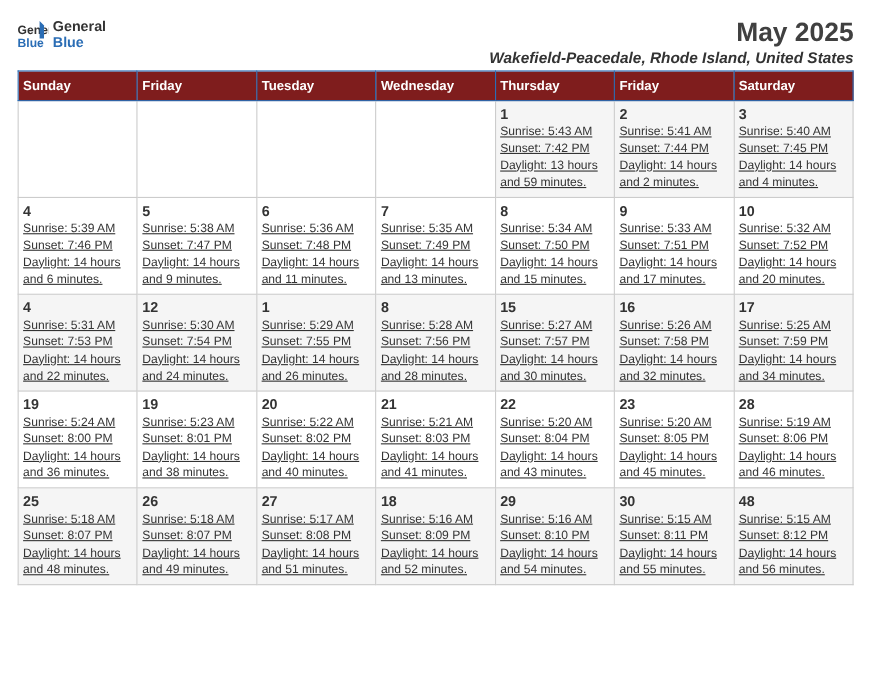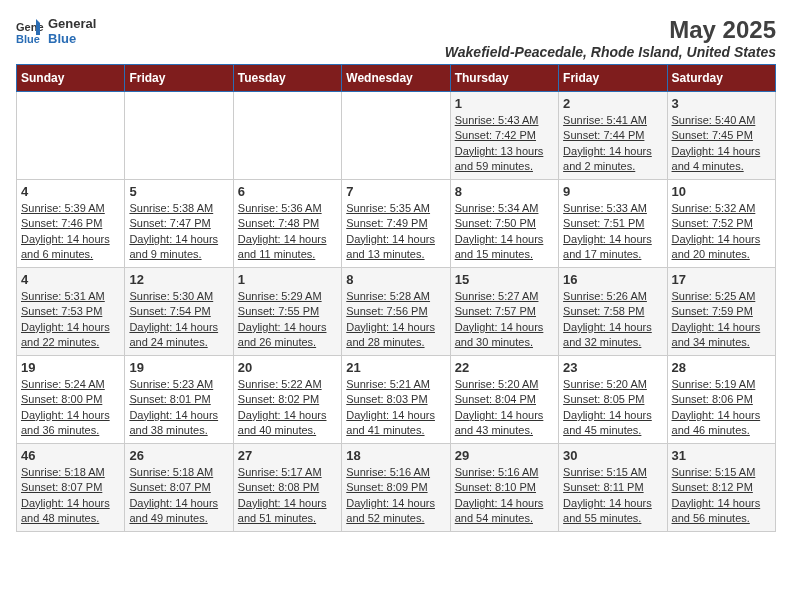--- a/index.html
+++ b/index.html
@@ -221,21 +221,21 @@
           <span class="day-num">23</span>
           <div class="cell-info">Sunrise: 5:20 AM<br>Sunset: 8:05 PM<br>Daylight: 14 hours and 45 minutes.</div>
         </td>
         <td>
           <span class="day-num">28</span>
           <div class="cell-info">Sunrise: 5:19 AM<br>Sunset: 8:06 PM<br>Daylight: 14 hours and 46 minutes.</div>
         </td>
       </tr>
       <tr>
         <td>
-          <span class="day-num">46</span>
+          <span class="day-num">25</span>
           <div class="cell-info">Sunrise: 5:18 AM<br>Sunset: 8:07 PM<br>Daylight: 14 hours and 48 minutes.</div>
         </td>
         <td>
           <span class="day-num">26</span>
           <div class="cell-info">Sunrise: 5:18 AM<br>Sunset: 8:07 PM<br>Daylight: 14 hours and 49 minutes.</div>
         </td>
         <td>
           <span class="day-num">27</span>
           <div class="cell-info">Sunrise: 5:17 AM<br>Sunset: 8:08 PM<br>Daylight: 14 hours and 51 minutes.</div>
         </td>
@@ -245,18 +245,18 @@
         </td>
         <td>
           <span class="day-num">29</span>
           <div class="cell-info">Sunrise: 5:16 AM<br>Sunset: 8:10 PM<br>Daylight: 14 hours and 54 minutes.</div>
         </td>
         <td>
           <span class="day-num">30</span>
           <div class="cell-info">Sunrise: 5:15 AM<br>Sunset: 8:11 PM<br>Daylight: 14 hours and 55 minutes.</div>
         </td>
         <td>
-          <span class="day-num">31</span>
+          <span class="day-num">48</span>
           <div class="cell-info">Sunrise: 5:15 AM<br>Sunset: 8:12 PM<br>Daylight: 14 hours and 56 minutes.</div>
         </td>
       </tr>
     </tbody>
 </table>
 
 </body></html>

